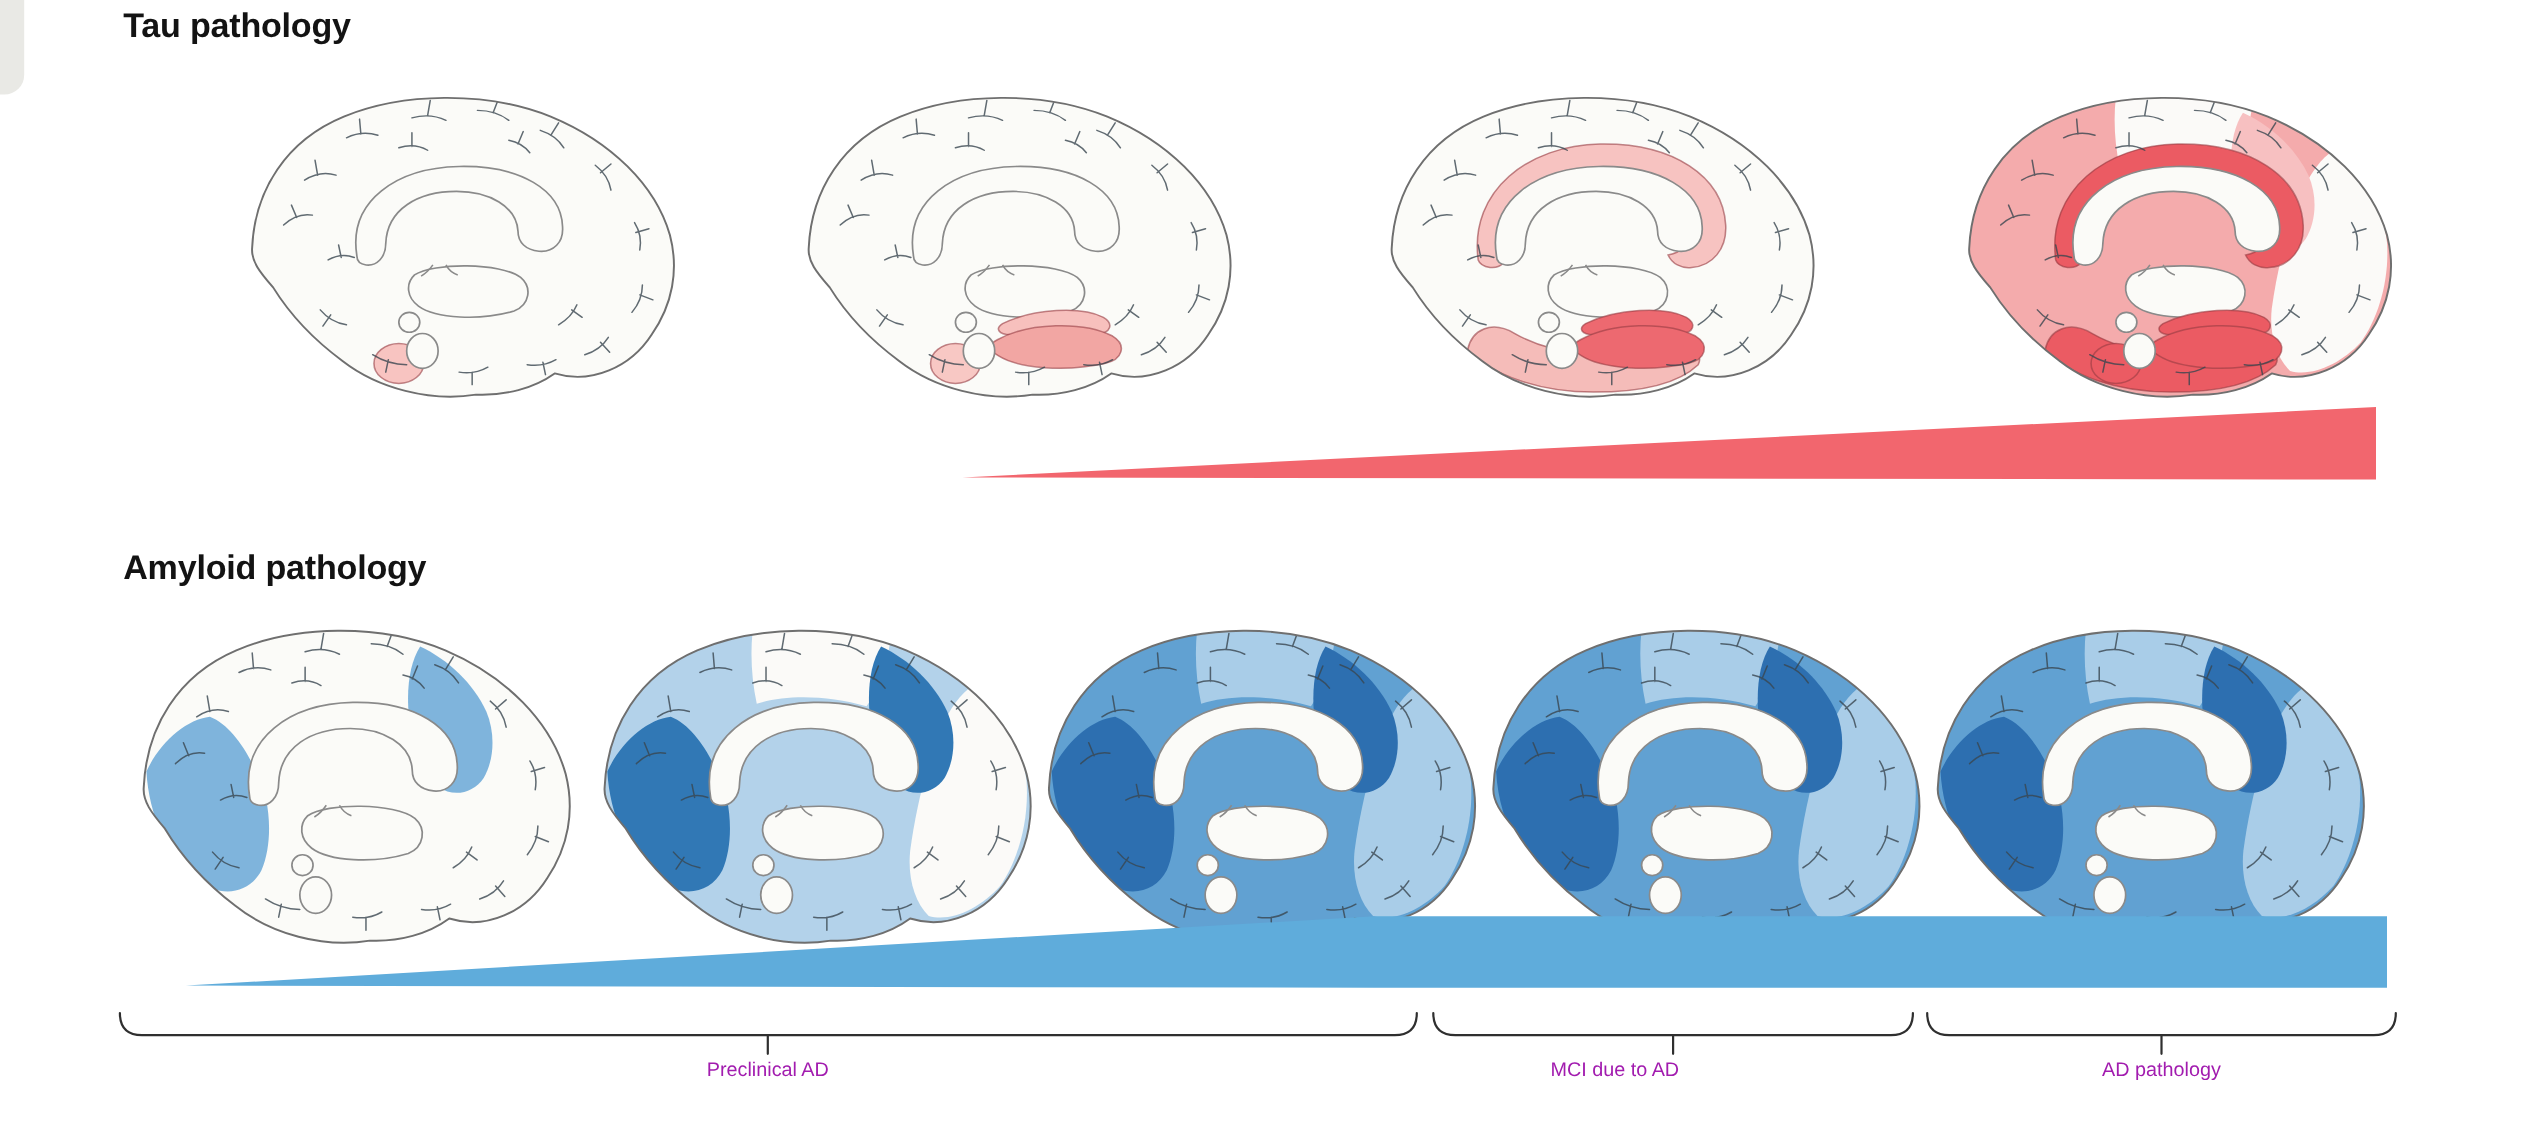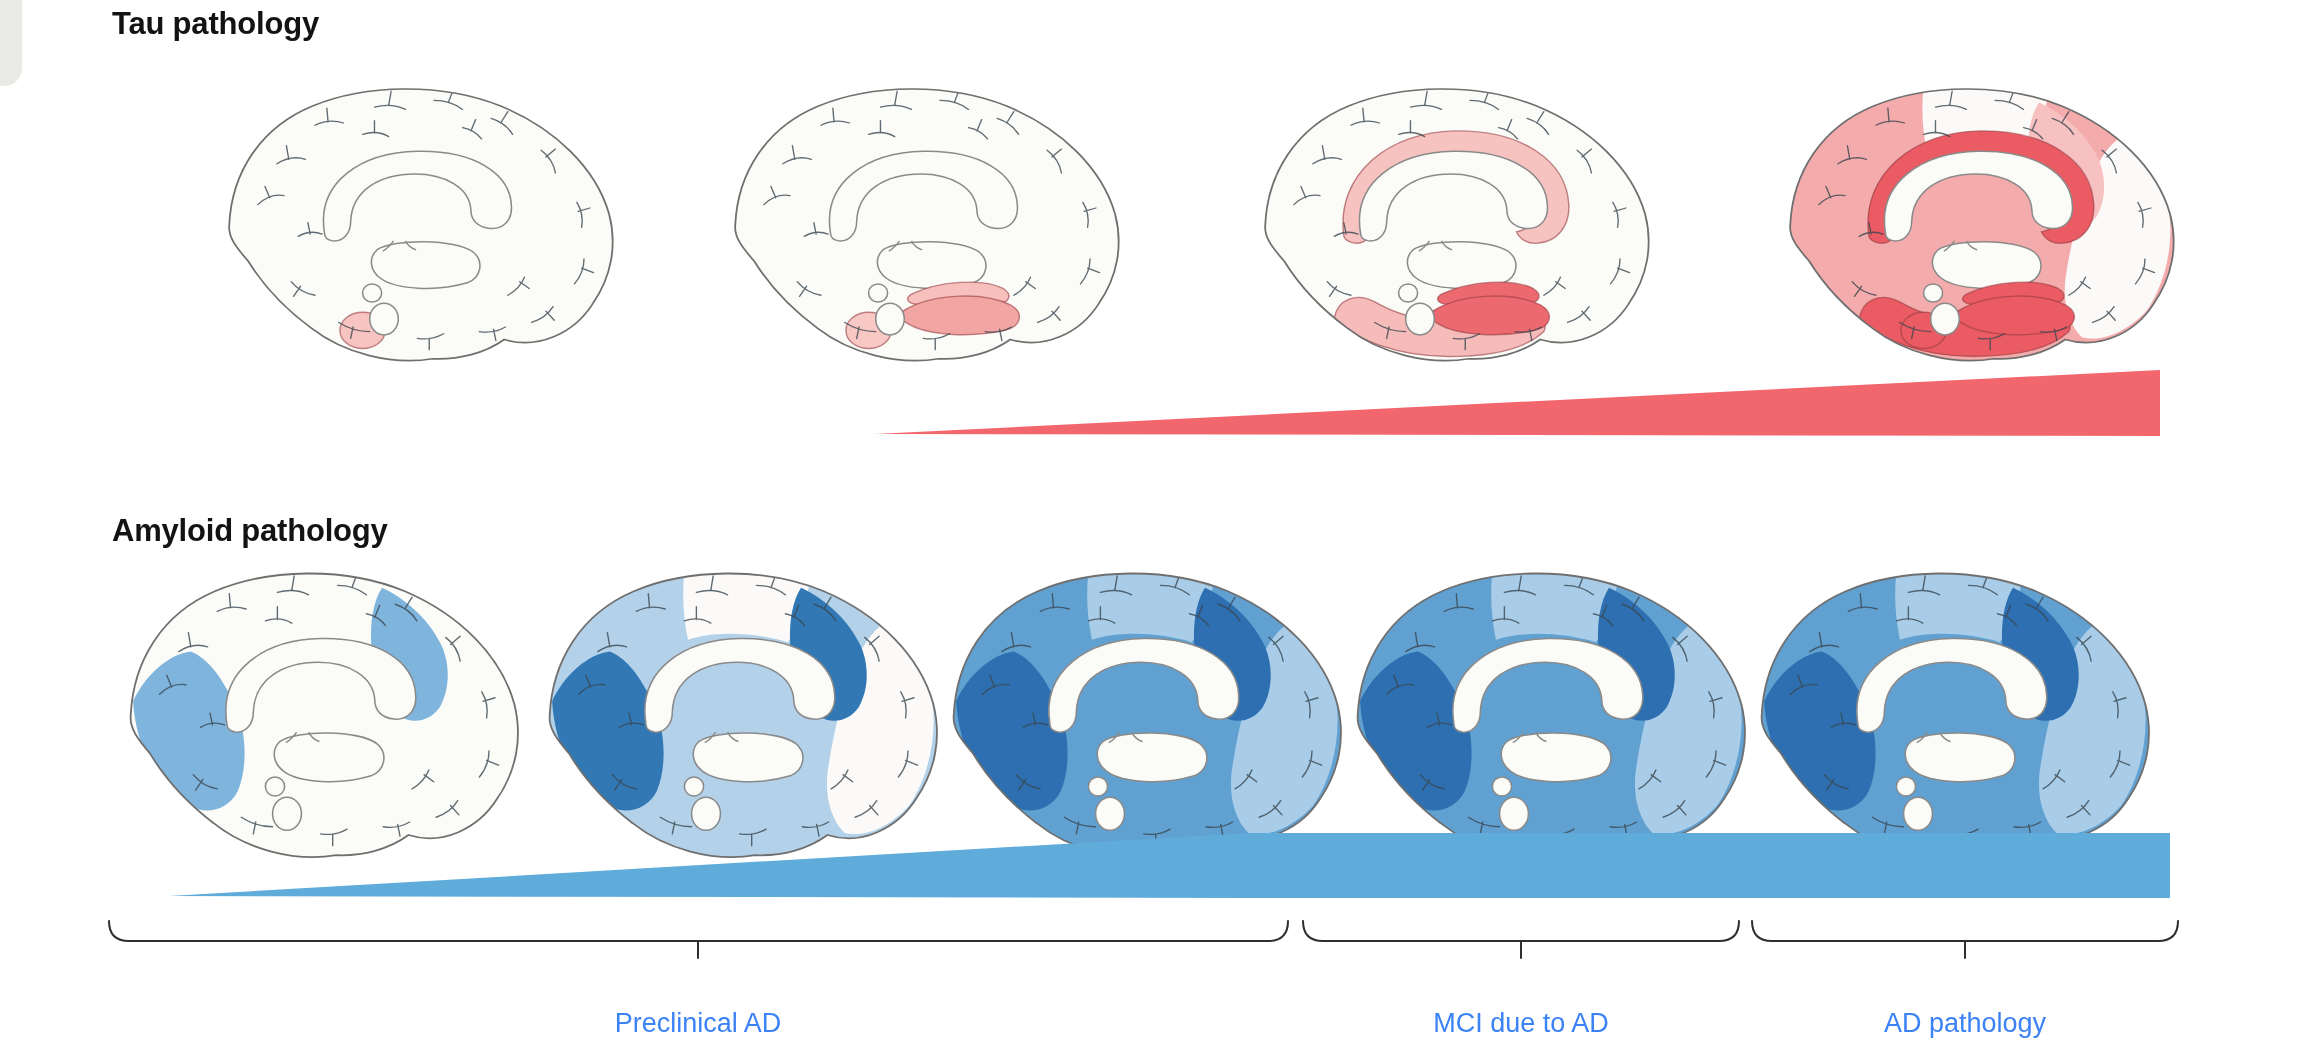--- a/index.html
+++ b/index.html
@@ -10,27 +10,27 @@
   .corner-tab{
     position:absolute;left:0;top:0;width:22px;height:86px;
     border-radius:0 0 18px 0;
   }
   .section-title{
     position:absolute;left:112px;
     font-size:31px;font-weight:bold;color:#131313;letter-spacing:-0.2px;
     white-space:nowrap;
   }
   #tau-title{top:6px;text-align:right;}
-  #amyloid-title{top:498px;margin-top:15px;}
+  #amyloid-title{top:498px;}
   .brain{position:absolute;}
   .brain svg{width:100%;height:100%;display:block;}
   .overlay-svg{position:absolute;left:0;top:0;width:2305px;height:1040px;pointer-events:none;}
   .stage-label{
     position:absolute;top:962px;transform:translateX(-50%);
-    font-size:27px;color:#3b82f6;white-space:nowrap;margin-top:46px;
+    font-size:18px;color:#a21caf;white-space:nowrap;
   }
 </style>
 </head>
 <body>
 
 <div class="corner-tab" style="background: rgb(233, 233, 229);"></div>
 
 <div class="section-title" id="tau-title">Tau pathology</div>
 <div class="section-title" id="amyloid-title">Amyloid pathology</div>
 
@@ -422,14 +422,14 @@
   <polygon points="169,896 1250,833 2170,833 2170,898 1250,898" fill="#5FACDB"></polygon>
 </svg>
 
 <svg class="overlay-svg">
   <path d="M109 921 Q109 941 129 941 L1268 941 Q1288 941 1288 921 M698 941 L698 958" fill="none" stroke-width="2" stroke-linecap="round" stroke="#2F2F2F"></path>
   <path d="M1303 921 Q1303 941 1323 941 L1719 941 Q1739 941 1739 921 M1521 941 L1521 958" fill="none" stroke-width="2" stroke-linecap="round" stroke="#2F2F2F"></path>
   <path d="M1752 921 Q1752 941 1772 941 L2158 941 Q2178 941 2178 921 M1965 941 L1965 958" fill="none" stroke-width="2" stroke-linecap="round" stroke="#2F2F2F"></path>
 </svg>
 
 <div class="stage-label" style="left:698px">Preclinical AD</div>
-<div class="stage-label" style="left:1521px">MCI due to AD</div>
+<div class="stage-label" style="left:1468px">MCI due to AD</div>
 <div class="stage-label" style="left:1965px">AD pathology</div>
 
 </body></html>

